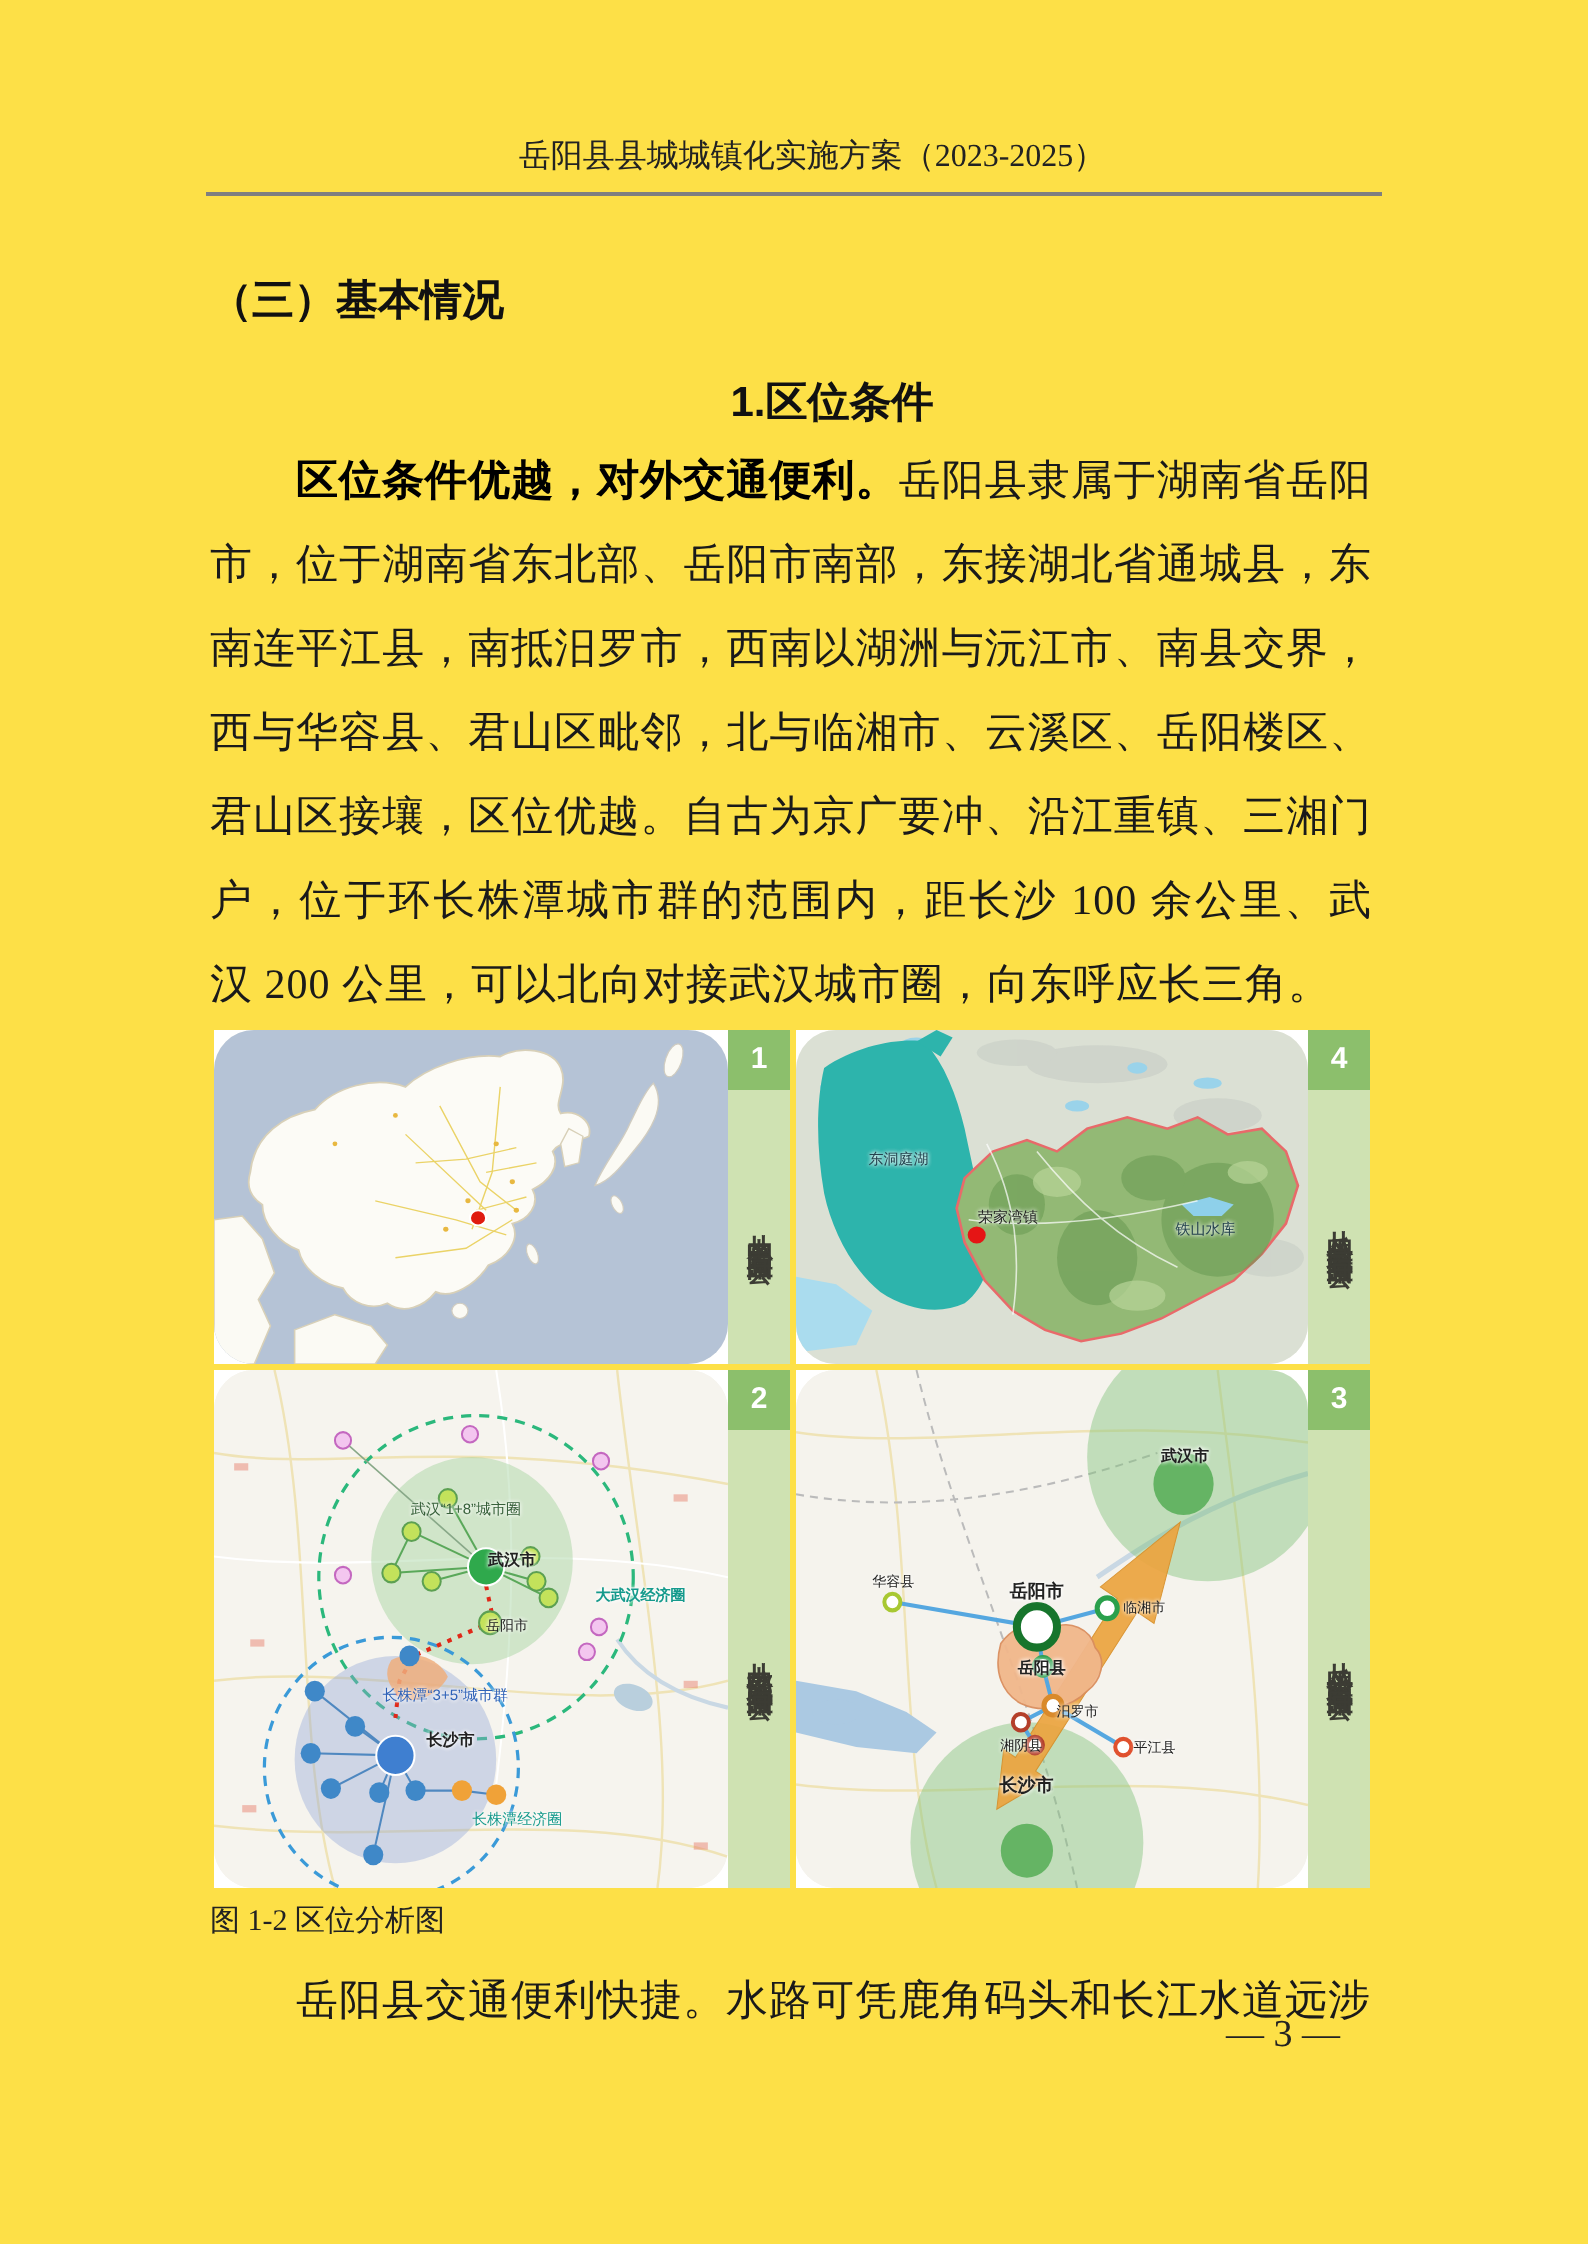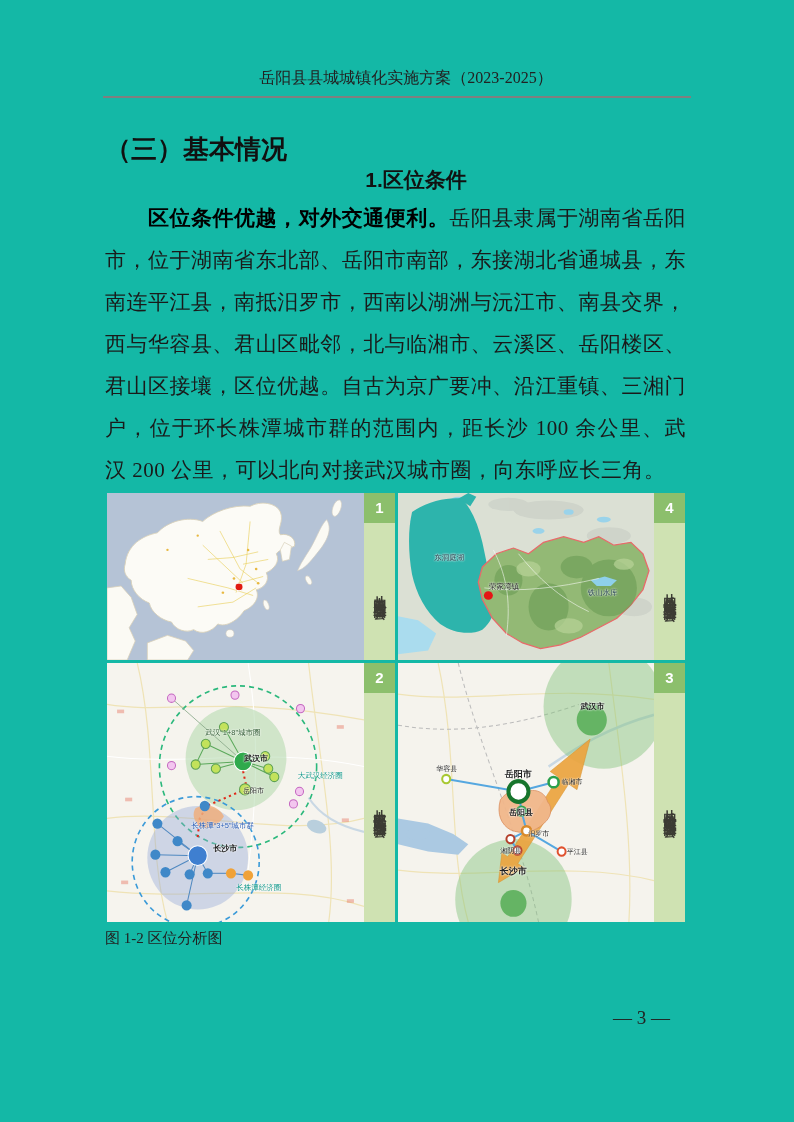--- a/index.html
+++ b/index.html
@@ -1,28 +1,28 @@
 <!DOCTYPE html>
 <html><head>
 <meta charset="utf-8">
 <style>
   html,body{margin:0;padding:0;background:#e9e9e9;}
-  .page{position:relative;width:794px;height:1122px;margin:0 auto;background:#14b8a6;overflow:hidden;
+  .page{position:relative;width:794px;height:1122px;margin:0 auto;background:#fde047;overflow:hidden;
         font-family:"Liberation Serif",serif;color:#1a1a1a;}
   .doc-header{position:absolute;top:68px;left:103px;right:85px;text-align:center;
               font-size:16px;color:#222;}
   .header-rule{position:absolute;top:96px;left:103px;right:103px;height:2px;background:#7f7f7f;}
   .body-col{position:absolute;top:138px;left:105px;width:581px;}
-  .h1{font-family:Liberation Mono, monospace;font-weight:bold;font-size:26px;line-height:26px;margin:0 0 2px 0;color:#111;}
+  .h1{font-family:Liberation Sans, sans-serif;font-weight:bold;font-size:21px;line-height:26px;margin:0 0 24px 0;color:#111;}
   .h2{font-family:"Liberation Sans",sans-serif;font-weight:bold;font-size:21px;line-height:28px;margin:0 0 0 41px;color:#111;text-align:center;}
   .para{font-size:21px;line-height:42px;text-align:justify;text-indent:43px;margin:3px 0 0 0;letter-spacing:0.5px;}
   .para .lead{font-family:Liberation Serif, serif;font-weight:bold;color:#000;margin-top:42px;}
   .fig{width:578px;margin:2px 0 0 2px;display:grid;grid-template-columns:288px 287px;grid-template-rows:167px 259px;gap:3px;}
   .panel{display:flex;background:#fff;}
-  .map{position:relative;flex:1;overflow:hidden;background:#f3f1ea;}
+  .map{position:relative;flex:1;overflow:hidden;background:#f3f1ea;border-radius:20px;}
   .map svg{position:absolute;inset:0;width:100%;height:100%;}
   .strip{width:31px;background:#cfe2b2;display:flex;flex-direction:column;align-items:center;}
   .badge{width:100%;height:30px;background:#8cbf6c;color:#fff;text-align:center;
          font-family:"Liberation Sans",sans-serif;font-weight:bold;font-size:15px;line-height:30px;}
   .vlabel{flex:1;display:flex;align-items:center;justify-content:center;writing-mode:vertical-rl;text-orientation:upright;
           font-family:"Liberation Sans",sans-serif;font-weight:600;font-size:13px;letter-spacing:2px;color:#3c3c34;}
   .map-label{position:absolute;transform:translate(-50%,-50%);white-space:nowrap;
              font-family:"Liberation Sans",sans-serif;color:#222;text-shadow:0 0 2px rgba(255,255,255,.95),0 0 2px rgba(255,255,255,.95);}
   .sz7{font-size:7px;} .sz75{font-size:7.5px;} .sz8{font-size:8px;} .sz9{font-size:9px;font-weight:bold;}
   .semibold{font-weight:bold;}
@@ -223,21 +223,21 @@
               <circle cx="64" cy="34" r="4"></circle>
                 <circle cx="127" cy="31" r="4"></circle>
                 <circle cx="192" cy="44" r="4"></circle>
               <circle cx="64" cy="99" r="4"></circle>
                 <circle cx="191" cy="124" r="4"></circle>
                 <circle cx="185" cy="136" r="4"></circle>
             </g>
           </svg>
           <span class="map-label sz75 c-dkgreen" style="left:49%;top:27%;">武汉“1+8”城市圈</span>
           <span class="map-label sz8 semibold" style="left:58%;top:36.5%;">武汉市</span>
-          <span class="map-label sz75 c-teal" style="left:83%;top:43.5%;">大武汉经济圈</span>
+          <span class="map-label sz75 c-teal" style="left:83%;top:43.5%;font-weight:bold;">大武汉经济圈</span>
           <span class="map-label sz7" style="left:57%;top:49.5%;">岳阳市</span>
           <span class="map-label sz75 c-blue" style="left:45%;top:63%;">长株潭“3+5”城市群</span>
           <span class="map-label sz8 semibold" style="left:46%;top:71.5%;">长沙市</span>
           <span class="map-label sz75 c-teal" style="left:59%;top:87%;">长株潭经济圈</span>
         </div>
         <div class="strip">
           <div class="badge">2</div>
           <div class="vlabel">从中部区域看岳阳县</div>
         </div>
       </div>
@@ -294,18 +294,19 @@
         <div class="strip">
           <div class="badge">3</div>
           <div class="vlabel">从岳阳市域看岳阳县</div>
         </div>
       </div>
 
     </div>
 
     <div class="caption">图 1-2 区位分析图</div>
 
+    <p class="para para2">岳阳县交通便利快捷。水路可凭鹿角码头和长江水道远涉</p>
 
   </div>
 
   <div class="page-number">— 3 —</div>
 
 </div>
 
 </body></html>

